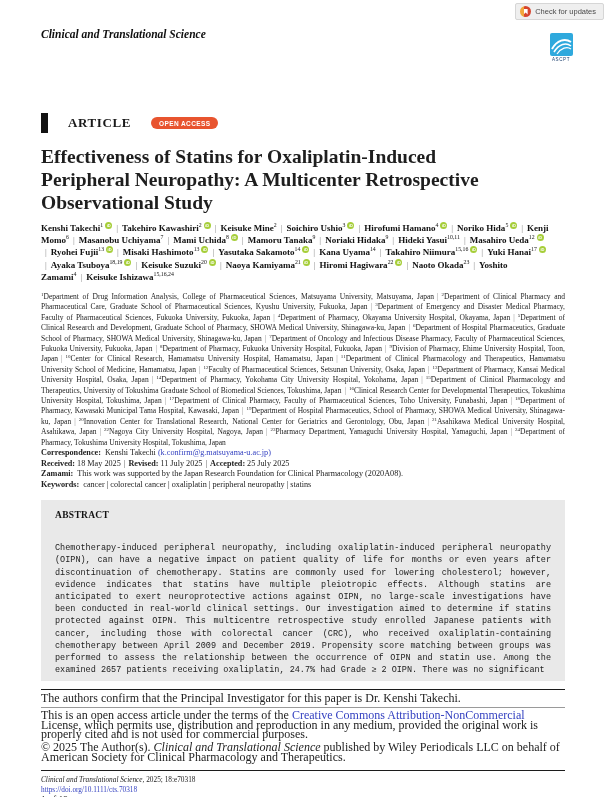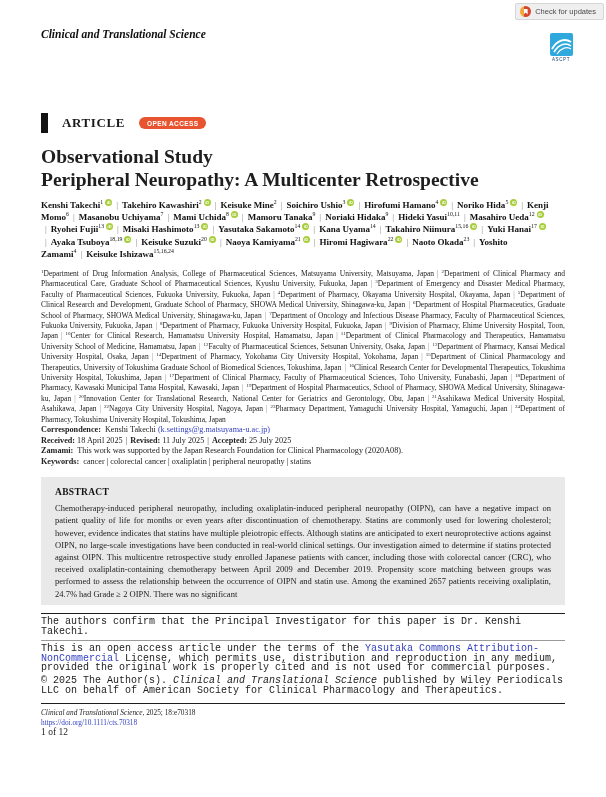--- a/index.html
+++ b/index.html
@@ -21,21 +21,21 @@
   .ascpt-logo{position:absolute;top:33px;right:31px;width:28px;text-align:center;}
   .ascpt-square{width:23px;height:23px;margin:0 auto;background:var(--logo-cyan,#2fa9dd);
     border-radius:2px;overflow:hidden;}
   .ascpt-text{font-family:"Liberation Sans",sans-serif;font-size:4.5px;color:#1b3f6e;
     margin-top:1px;letter-spacing:0.6px;}
 
   .content{position:absolute;left:41px;top:113px;width:524px;}
   .content p{margin:0;}
 
   
-  .article-row{display:flex;align-items:center;gap:14px;height:20px;}
+  .article-row{display:flex;align-items:center;gap:20px;height:20px;}
   .article-bar{width:7px;height:20px;background:#121212;}
   .article-label{font-weight:bold;font-size:13px;letter-spacing:0.6px;color:#1a1a1a;}
   .oa-pill{background:var(--open-access,#e8542f);color:#fff;font-family:"Liberation Sans",sans-serif;
     font-weight:bold;font-size:6.5px;letter-spacing:0.4px;padding:2.5px 8px;border-radius:8px;}
 
   
   .title{margin:12px 0 0 0;font-weight:bold;font-size:19.5px;line-height:23px;color:#1e1e1e;}
 
   
   .authors{margin-top:8px;font-size:9px;line-height:12.2px;color:#111;}
@@ -53,27 +53,27 @@
 
   
   .meta-line{margin-top:8px;font-size:8.2px;line-height:10.5px;color:#222;}
   .meta-line b{font-weight:bold;margin-right:2px;}
   .m-sep{color:#555;padding:0 3px;}
   .link{color:var(--link-blue,#3340c0);text-decoration:none;cursor:pointer;}
 
   
   .abstract{margin-top:10px;background:var(--abstract-bg,#e9e9e9);padding:9px 14px 5px 14px;}
   .abstract-heading{font-weight:bold;font-size:9.5px;letter-spacing:0.3px;line-height:12px;
-    margin-bottom:4px;color:#111;}
-  .abstract-text{font-size:8.5px;line-height:12.2px;text-align:justify;color:#1c1c1c;}
+    margin-bottom:21px;color:#111;}
+  .abstract-text{font-size:8.5px;line-height:12.2px;text-align:justify;color:#1c1c1c;font-family:Liberation Mono, monospace;}
 
   
   .rule-strong{margin-top:8px;border-top:1.5px solid #1c1c1c;}
   .rule-thin{margin-top:3.5px;border-top:0.5px solid #9a9a9a;}
-  .foot-note{margin-top:3.5px !important;font-size:10px;line-height:9.5px;color:#222;font-family:Liberation Mono, monospace;}
+  .foot-note{margin-top:3.5px !important;font-size:12px;line-height:9.5px;color:#222;}
 
   .footer-row{margin-top:4px;display:flex;justify-content:space-between;align-items:flex-start;flex-direction:column;}
   .citation{font-size:7.3px;line-height:9.6px;color:#222;}
   .page-info{font-size:9.5px;color:#222;}
 </style>
 </head>
 <body>
 
 <div class="page" style="--open-access: #E8542F; --orcid-green: #A6CE39; --link-blue: #3340C0; --abstract-bg: #E9E9E9; --logo-cyan: #2FA9DD;">
 
@@ -97,36 +97,37 @@
 
   <div class="content">
 
     <div class="article-row">
       <span class="article-bar"></span>
       <span class="article-label">ARTICLE</span>
       <span class="oa-pill">OPEN ACCESS</span>
     </div>
 
     <h1 class="title">
+        <div class="title-line">Effectiveness of Statins for Oxaliplatin-Induced</div>
+        <div class="title-line">Peripheral Neuropathy: A Multicenter Retrospective</div>
         <div class="title-line">Observational Study</div>
-        <div class="title-line">Peripheral Neuropathy: A Multicenter Retrospective</div>
       </h1>
 
     <div class="authors"><span class="author"><span class="a-name">Kenshi Takechi</span><sup>1</sup><span class="orcid">iD</span></span><span class="a-sep">|</span><span class="author"><span class="a-name">Takehiro Kawashiri</span><sup>2</sup><span class="orcid">iD</span></span><span class="a-sep">|</span><span class="author"><span class="a-name">Keisuke Mine</span><sup>2</sup></span><span class="a-sep">|</span><span class="author"><span class="a-name">Soichiro Ushio</span><sup>3</sup><span class="orcid">iD</span></span><span class="a-sep">|</span><span class="author"><span class="a-name">Hirofumi Hamano</span><sup>4</sup><span class="orcid">iD</span></span><span class="a-sep">|</span><span class="author"><span class="a-name">Noriko Hida</span><sup>5</sup><span class="orcid">iD</span></span><span class="a-sep">|</span><span class="author"><span class="a-name">Kenji Momo</span><sup>6</sup></span><span class="a-sep">|</span><span class="author"><span class="a-name">Masanobu Uchiyama</span><sup>7</sup></span><span class="a-sep">|</span><span class="author"><span class="a-name">Mami Uchida</span><sup>8</sup><span class="orcid">iD</span></span><span class="a-sep">|</span><span class="author"><span class="a-name">Mamoru Tanaka</span><sup>9</sup></span><span class="a-sep">|</span><span class="author"><span class="a-name">Noriaki Hidaka</span><sup>9</sup></span><span class="a-sep">|</span><span class="author"><span class="a-name">Hideki Yasui</span><sup>10,11</sup></span><span class="a-sep">|</span><span class="author"><span class="a-name">Masahiro Ueda</span><sup>12</sup><span class="orcid">iD</span></span><span class="a-sep">|</span><span class="author"><span class="a-name">Ryohei Fujii</span><sup>13</sup><span class="orcid">iD</span></span><span class="a-sep">|</span><span class="author"><span class="a-name">Misaki Hashimoto</span><sup>13</sup><span class="orcid">iD</span></span><span class="a-sep">|</span><span class="author"><span class="a-name">Yasutaka Sakamoto</span><sup>14</sup><span class="orcid">iD</span></span><span class="a-sep">|</span><span class="author"><span class="a-name">Kana Uyama</span><sup>14</sup></span><span class="a-sep">|</span><span class="author"><span class="a-name">Takahiro Niimura</span><sup>15,16</sup><span class="orcid">iD</span></span><span class="a-sep">|</span><span class="author"><span class="a-name">Yuki Hanai</span><sup>17</sup><span class="orcid">iD</span></span><span class="a-sep">|</span><span class="author"><span class="a-name">Ayaka Tsuboya</span><sup>18,19</sup><span class="orcid">iD</span></span><span class="a-sep">|</span><span class="author"><span class="a-name">Keisuke Suzuki</span><sup>20</sup><span class="orcid">iD</span></span><span class="a-sep">|</span><span class="author"><span class="a-name">Naoya Kamiyama</span><sup>21</sup><span class="orcid">iD</span></span><span class="a-sep">|</span><span class="author"><span class="a-name">Hiromi Hagiwara</span><sup>22</sup><span class="orcid">iD</span></span><span class="a-sep">|</span><span class="author"><span class="a-name">Naoto Okada</span><sup>23</sup></span><span class="a-sep">|</span><span class="author"><span class="a-name">Yoshito Zamami</span><sup>4</sup></span><span class="a-sep">|</span><span class="author"><span class="a-name">Keisuke Ishizawa</span><sup>15,16,24</sup></span></div>
 
     <div class="affiliations"><span class="affil"><sup>1</sup>Department of Drug Information Analysis, College of Pharmaceutical Sciences, Matsuyama University, Matsuyama, Japan</span><span class="f-sep">|</span><span class="affil"><sup>2</sup>Department of Clinical Pharmacy and Pharmaceutical Care, Graduate School of Pharmaceutical Sciences, Kyushu University, Fukuoka, Japan</span><span class="f-sep">|</span><span class="affil"><sup>3</sup>Department of Emergency and Disaster Medical Pharmacy, Faculty of Pharmaceutical Sciences, Fukuoka University, Fukuoka, Japan</span><span class="f-sep">|</span><span class="affil"><sup>4</sup>Department of Pharmacy, Okayama University Hospital, Okayama, Japan</span><span class="f-sep">|</span><span class="affil"><sup>5</sup>Department of Clinical Research and Development, Graduate School of Pharmacy, SHOWA Medical University, Shinagawa-ku, Japan</span><span class="f-sep">|</span><span class="affil"><sup>6</sup>Department of Hospital Pharmaceutics, Graduate School of Pharmacy, SHOWA Medical University, Shinagawa-ku, Japan</span><span class="f-sep">|</span><span class="affil"><sup>7</sup>Department of Oncology and Infectious Disease Pharmacy, Faculty of Pharmaceutical Sciences, Fukuoka University, Fukuoka, Japan</span><span class="f-sep">|</span><span class="affil"><sup>8</sup>Department of Pharmacy, Fukuoka University Hospital, Fukuoka, Japan</span><span class="f-sep">|</span><span class="affil"><sup>9</sup>Division of Pharmacy, Ehime University Hospital, Toon, Japan</span><span class="f-sep">|</span><span class="affil"><sup>10</sup>Center for Clinical Research, Hamamatsu University Hospital, Hamamatsu, Japan</span><span class="f-sep">|</span><span class="affil"><sup>11</sup>Department of Clinical Pharmacology and Therapeutics, Hamamatsu University School of Medicine, Hamamatsu, Japan</span><span class="f-sep">|</span><span class="affil"><sup>12</sup>Faculty of Pharmaceutical Sciences, Setsunan University, Osaka, Japan</span><span class="f-sep">|</span><span class="affil"><sup>13</sup>Department of Pharmacy, Kansai Medical University Hospital, Osaka, Japan</span><span class="f-sep">|</span><span class="affil"><sup>14</sup>Department of Pharmacy, Yokohama City University Hospital, Yokohama, Japan</span><span class="f-sep">|</span><span class="affil"><sup>15</sup>Department of Clinical Pharmacology and Therapeutics, University of Tokushima Graduate School of Biomedical Sciences, Tokushima, Japan</span><span class="f-sep">|</span><span class="affil"><sup>16</sup>Clinical Research Center for Developmental Therapeutics, Tokushima University Hospital, Tokushima, Japan</span><span class="f-sep">|</span><span class="affil"><sup>17</sup>Department of Clinical Pharmacy, Faculty of Pharmaceutical Sciences, Toho University, Funabashi, Japan</span><span class="f-sep">|</span><span class="affil"><sup>18</sup>Department of Pharmacy, Kawasaki Municipal Tama Hospital, Kawasaki, Japan</span><span class="f-sep">|</span><span class="affil"><sup>19</sup>Department of Hospital Pharmaceutics, School of Pharmacy, SHOWA Medical University, Shinagawa-ku, Japan</span><span class="f-sep">|</span><span class="affil"><sup>20</sup>Innovation Center for Translational Research, National Center for Geriatrics and Gerontology, Obu, Japan</span><span class="f-sep">|</span><span class="affil"><sup>21</sup>Asahikawa Medical University Hospital, Asahikawa, Japan</span><span class="f-sep">|</span><span class="affil"><sup>22</sup>Nagoya City University Hospital, Nagoya, Japan</span><span class="f-sep">|</span><span class="affil"><sup>23</sup>Pharmacy Department, Yamaguchi University Hospital, Yamaguchi, Japan</span><span class="f-sep">|</span><span class="affil"><sup>24</sup>Department of Pharmacy, Tokushima University Hospital, Tokushima, Japan</span></div>
 
     <p class="meta-line">
       <b>Correspondence:</b>
       <span>Kenshi Takechi</span>
-      <a class="link">(k.settings@g.matsuyama-u.ac.jp)</a>
+      <a class="link">(k.confirm@g.matsuyama-u.ac.jp)</a>
     </p>
 
     <p class="meta-line">
-      <b>Received:</b><span>18 April 2025</span><span class="m-sep">|</span><b>Revised:</b><span>11 July 2025</span><span class="m-sep">|</span><b>Accepted:</b><span>25 July 2025</span>
+      <b>Received:</b><span>18 May 2025</span><span class="m-sep">|</span><b>Revised:</b><span>11 July 2025</span><span class="m-sep">|</span><b>Accepted:</b><span>25 July 2025</span>
     </p>
 
     <p class="meta-line">
       <b>Zamami:</b>
       <span>This work was supported by the Japan Research Foundation for Clinical Pharmacology (2020A08).</span>
     </p>
 
     <p class="meta-line">
       <b>Keywords:</b>
       <span>cancer | colorectal cancer | oxaliplatin | peripheral neuropathy | statins</span>
@@ -136,21 +137,21 @@
       <div class="abstract-heading">ABSTRACT</div>
       <div class="abstract-text">Chemotherapy-induced peripheral neuropathy, including oxaliplatin-induced peripheral neuropathy (OIPN), can have a negative impact on patient quality of life for months or even years after discontinuation of chemotherapy. Statins are commonly used for lowering cholesterol; however, evidence indicates that statins have multiple pleiotropic effects. Although statins are anticipated to exert neuroprotective actions against OIPN, no large-scale investigations have been conducted in real-world clinical settings. Our investigation aimed to determine if statins protected against OIPN. This multicentre retrospective study enrolled Japanese patients with cancer, including those with colorectal cancer (CRC), who received oxaliplatin-containing chemotherapy between April 2009 and December 2019. Propensity score matching between groups was performed to assess the relationship between the occurrence of OIPN and statin use. Among the examined 2657 patients receiving oxaliplatin, 24.7% had Grade ≥ 2 OIPN. There was no significant</div>
     </div>
 
     <div class="rule-strong"></div>
 
     <p class="foot-note">The authors confirm that the Principal Investigator for this paper is Dr. Kenshi Takechi.</p>
 
     <div class="rule-thin"></div>
 
-    <p class="foot-note"><span>This is an open access article under the terms of the </span><a class="link">Yasutaka Commons Attribution-NonCommercial</a><span> License, which permits use, distribution and reproduction in any medium, provided the original work is properly cited and is not used for commercial purposes.</span></p>
+    <p class="foot-note"><span>This is an open access article under the terms of the </span><a class="link">Creative Commons Attribution-NonCommercial</a><span> License, which permits use, distribution and reproduction in any medium, provided the original work is properly cited and is not used for commercial purposes.</span></p>
 
     <p class="foot-note"><span>© 2025 The Author(s). </span><i>Clinical and Translational Science</i><span> published by Wiley Periodicals LLC on behalf of American Society for Clinical Pharmacology and Therapeutics.</span></p>
 
     <div class="rule-strong"></div>
 
     <div class="footer-row">
       <div class="citation">
         <div><i>Clinical and Translational Science</i><span>, 2025; 18:e70318</span></div>
         <a class="link">https://doi.org/10.1111/cts.70318</a>
       </div>

